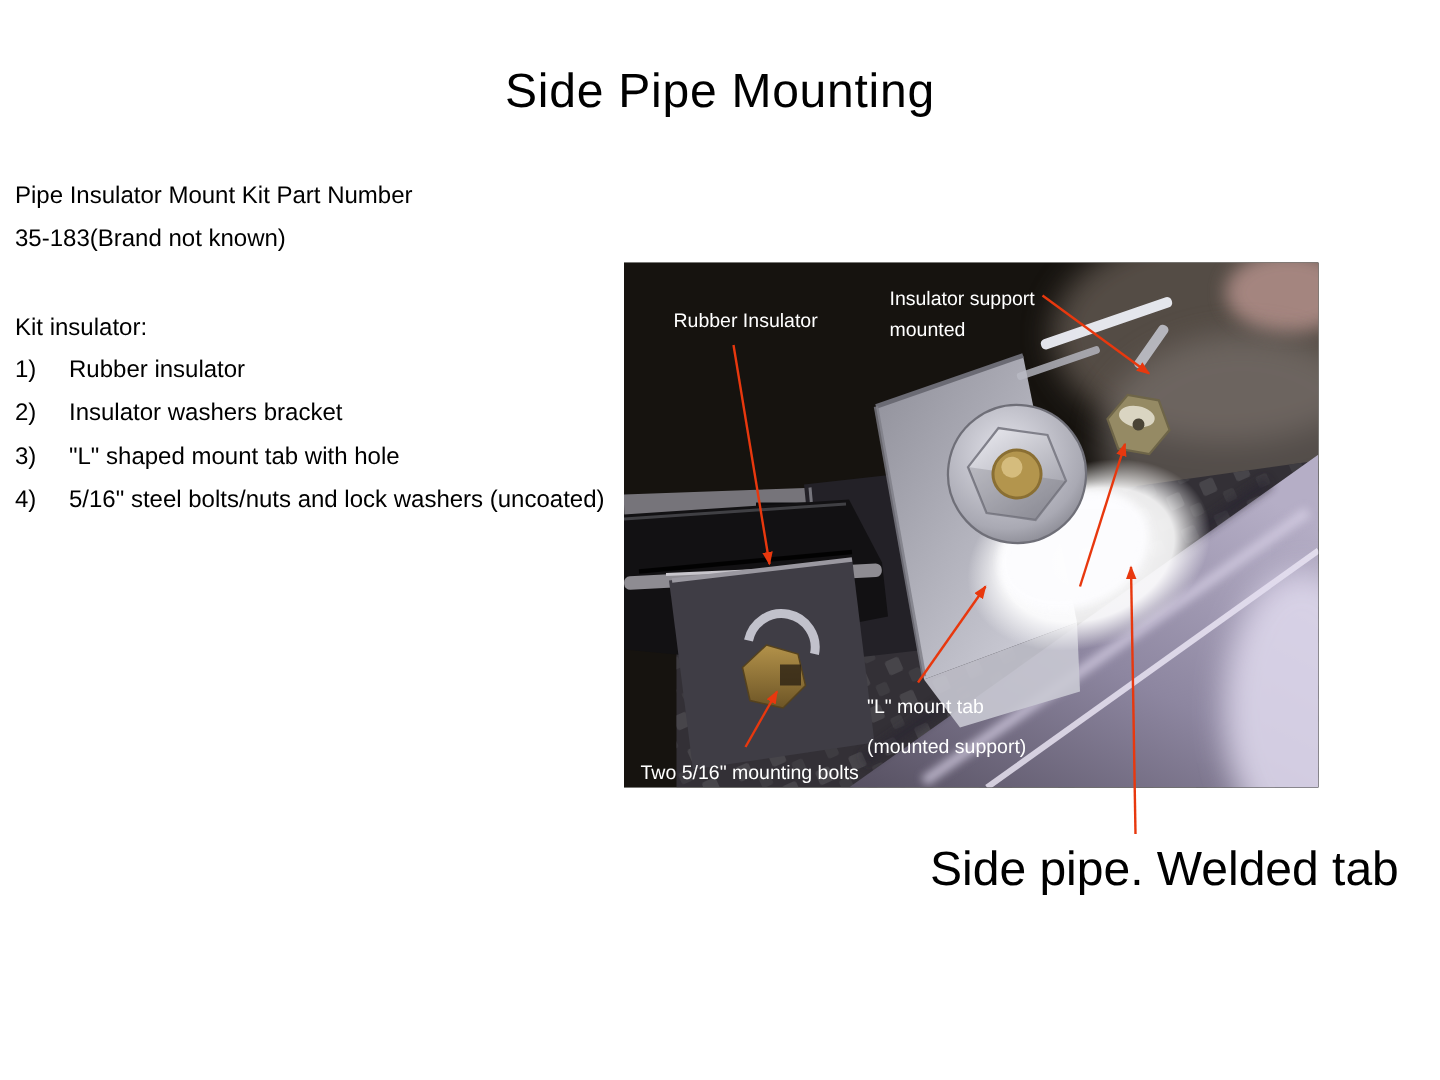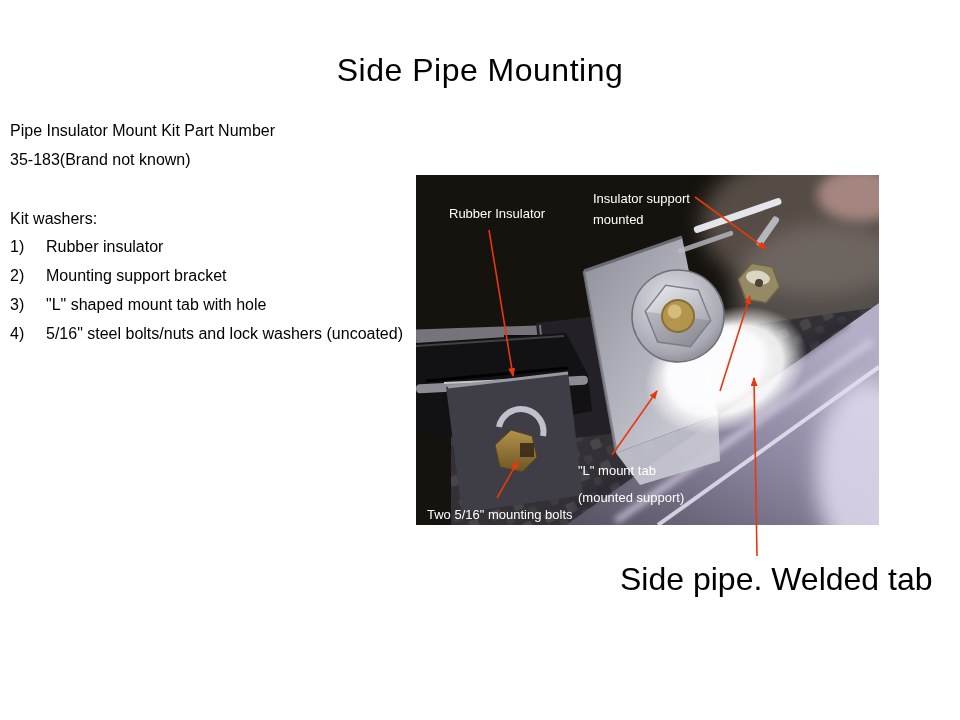--- a/index.html
+++ b/index.html
@@ -1,18 +1,18 @@
 <!DOCTYPE html>
 <html style="--label-color: #ffffff;"><head>
 <meta charset="utf-8">
 <style>
   html,body{margin:0;padding:0;background:#ffffff;}
   .slide{position:relative;width:960px;height:720px;background:#fff;overflow:hidden;
          font-family:"Liberation Sans", sans-serif;color:#000;}
-  .title{position:absolute;left:0;right:0;top:52px;text-align:center;
+  .title{position:absolute;left:0;right:0;top:42px;text-align:center;
          font-size:32px;letter-spacing:0.5px;color:#000;}
   .intro1{position:absolute;left:10px;top:122px;font-size:16px;}
   .intro2{position:absolute;left:10px;top:151px;font-size:16px;text-align:right;}
   .kit-heading{position:absolute;left:10px;top:210px;font-size:16px;}
   .kit-item{position:absolute;left:10px;font-size:16px;white-space:nowrap;}
   .kit-item .num{display:inline-block;width:36px;}
   .kit-item:nth-of-type(1){top:238px;}
   .ki0{top:238px;} .ki1{top:267px;} .ki2{top:296px;} .ki3{top:325px;}
 
   .photo{position:absolute;left:416px;top:175px;width:463px;height:350px;
@@ -32,27 +32,27 @@
 </head>
 <body>
 
 <div class="slide">
 
   <div class="title">Side Pipe Mounting</div>
 
   <div class="intro1">Pipe Insulator Mount Kit Part Number</div>
   <div class="intro2">35-183(Brand not known)</div>
 
-  <div class="kit-heading">Kit washers:</div>
+  <div class="kit-heading">Kit insulator:</div>
 
   <div class="kit-item ki0">
     <span class="num">1)</span><span>Rubber insulator</span>
   </div>
   <div class="kit-item ki1">
-    <span class="num">2)</span><span>Mounting support bracket</span>
+    <span class="num">2)</span><span>Insulator washers bracket</span>
   </div>
   <div class="kit-item ki2">
     <span class="num">3)</span><span>"L" shaped mount tab with hole</span>
   </div>
   <div class="kit-item ki3">
     <span class="num">4)</span><span>5/16" steel bolts/nuts and lock washers (uncoated)</span>
   </div>
 
   <div class="photo">
     <svg class="scene" viewBox="0 0 463 350" preserveAspectRatio="none">

